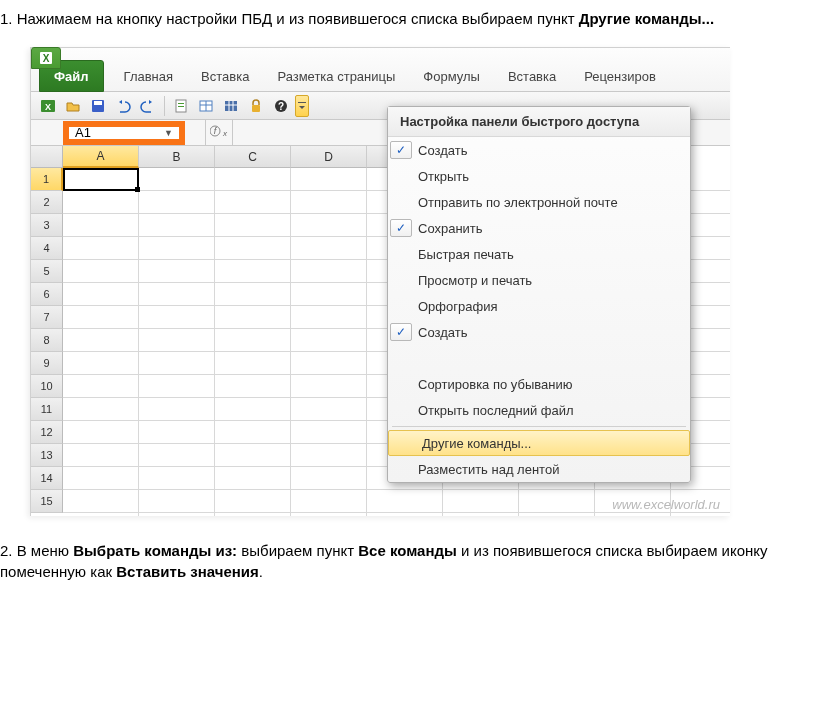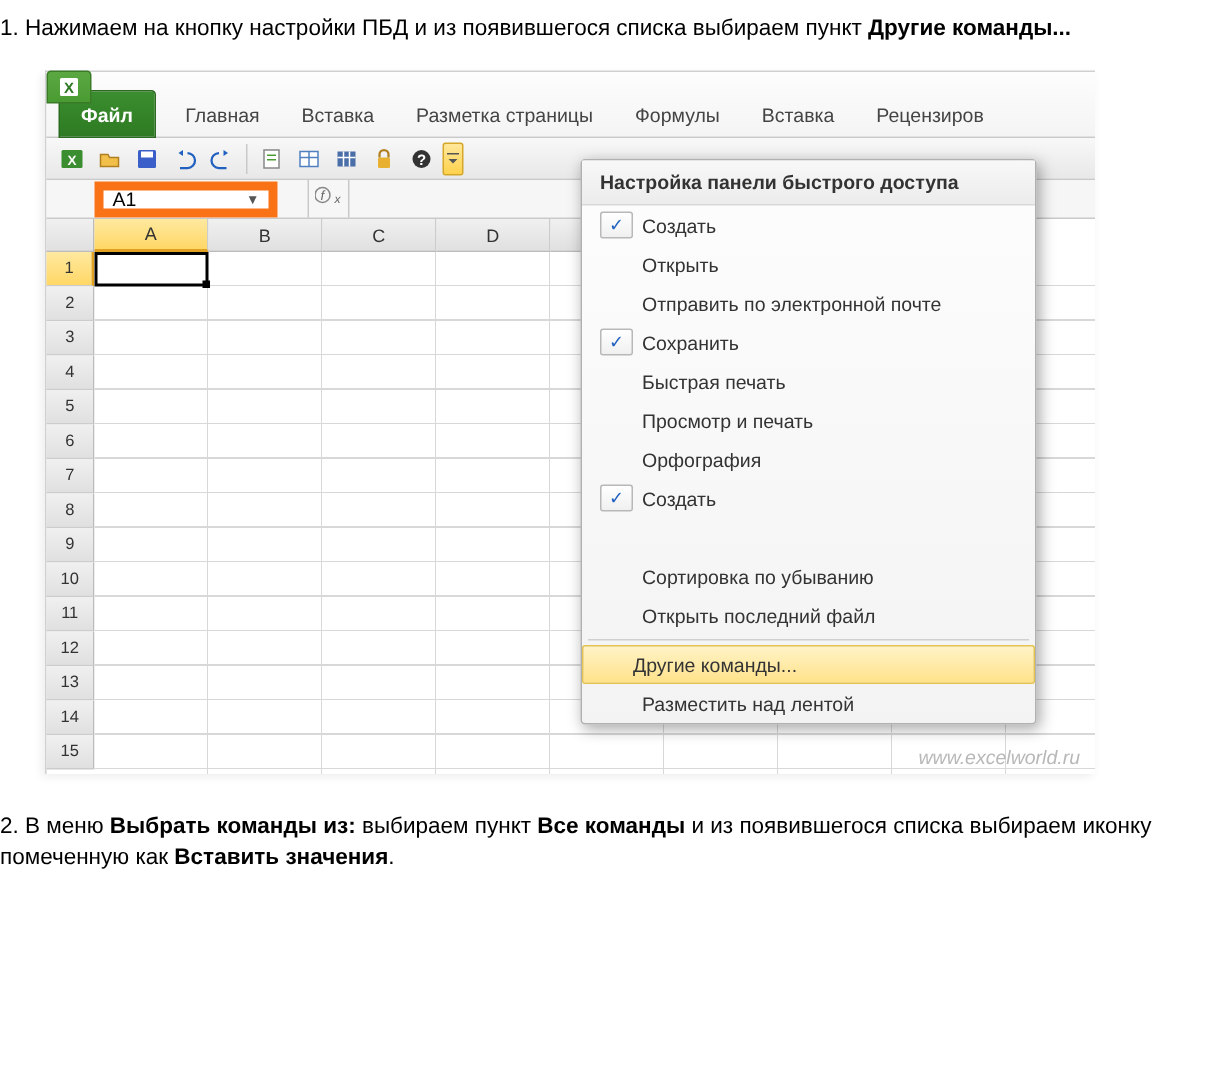--- a/index.html
+++ b/index.html
@@ -163,21 +163,21 @@
   }
   .dd-title {
     padding: 7px 12px;
     font-weight: bold;
     color: #333;
     background: linear-gradient(#f8f8f8,#ececec);
     border-bottom: 1px solid #d8d8d8;
   }
   .dd-item {
     display: flex; align-items: center;
-    padding: 4px 8px 4px 12px;
+    padding: 4px 8px 4px 2px;
     cursor: pointer;
     color: #333;
   }
   .dd-item:hover, .dd-item.hover {
     background: linear-gradient(#fff3c7,#ffe28a);
     border: 1px solid #e6c24f;
     padding: 3px 7px 3px 5px;
     border-radius: 2px;
   }
   .dd-check {

